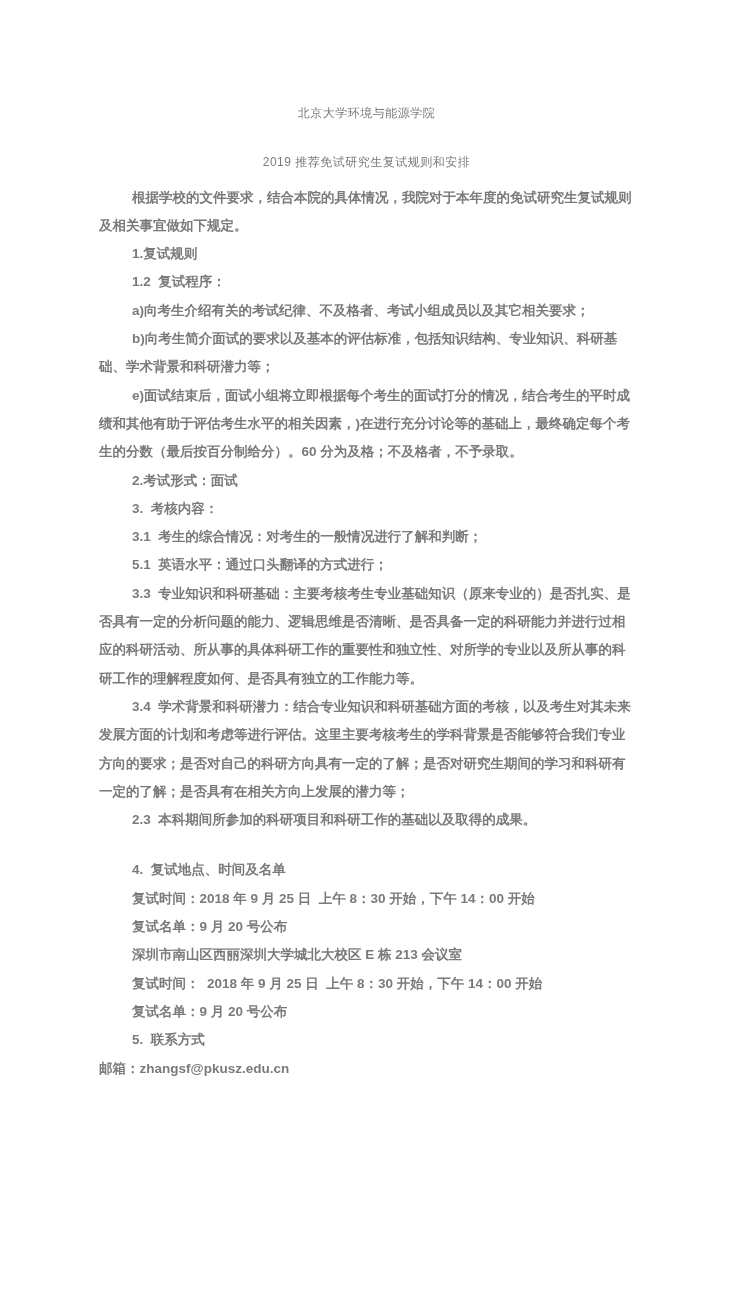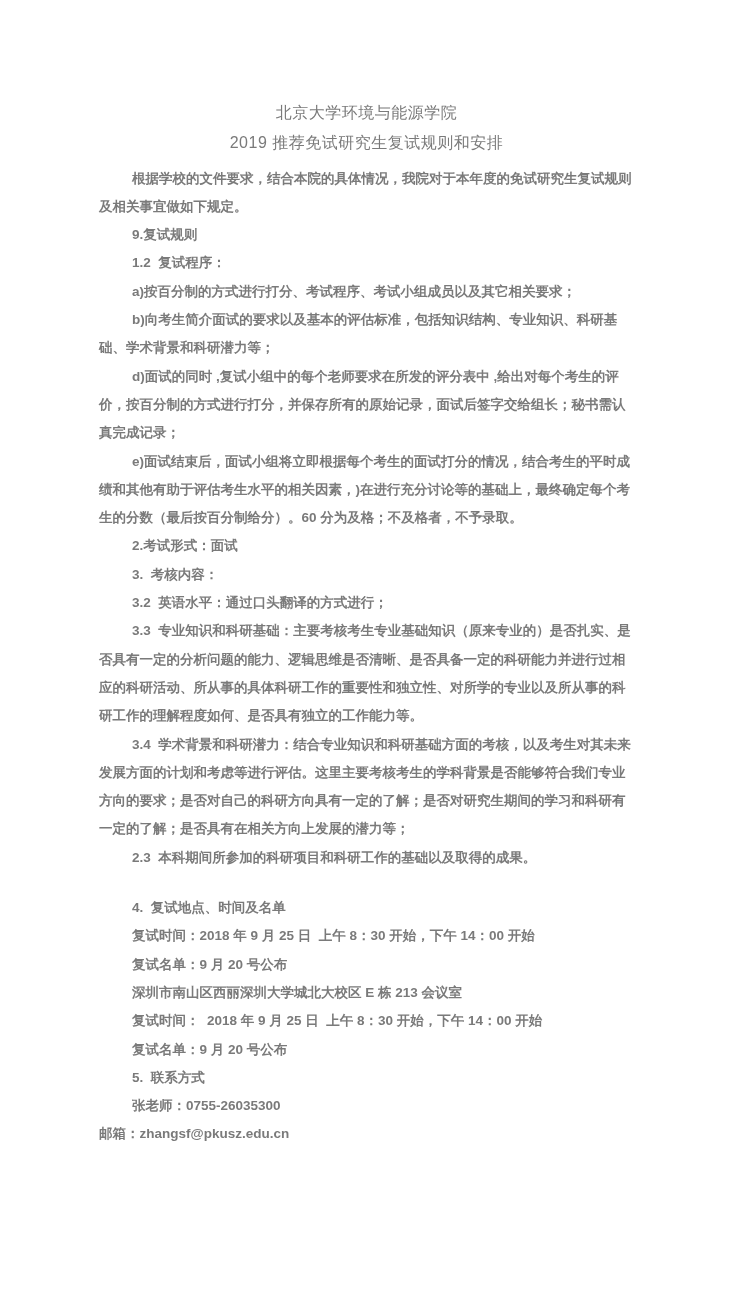--- a/index.html
+++ b/index.html
@@ -19,63 +19,62 @@
     margin: 0;
     background: var(--bg-color);
     color: var(--text-color);
     font-family: "Liberation Sans", "DejaVu Sans", sans-serif;
     font-size: 13.5px;
     line-height: 28.3px;
     padding: 99px 104px 30px 99px;
   }
   .doc-title,
   .doc-subtitle {
-    font-size: 16px;
+    font-size: 12px;
     font-weight: normal;
     text-align: center;
     margin: 0;
     line-height: 28.3px;
     letter-spacing: 0.5px;
   }
-  .doc-subtitle { margin-top: 2px; }
+  .doc-subtitle { margin-top: 21px; }
   .doc-body { margin-top: 7px; }
   .doc-body p {
     margin: 0;
     text-indent: 33px;
     white-space: pre-wrap;
     word-break: break-all;
     font-weight: bold;
   }
   .doc-body p.gap-above { margin-top: 22px; }
   .doc-body p.no-indent { text-indent: 0; }
 </style>
 </head>
 <body>
 
 <div class="page">
   <h1 class="doc-title">北京大学环境与能源学院</h1>
   <h2 class="doc-subtitle">2019 推荐免试研究生复试规则和安排</h2>
 
   <main class="doc-body">
     <p>根据学校的文件要求，结合本院的具体情况，我院对于本年度的免试研究生复试规则及相关事宜做如下规定。</p>
-    <p>9.复试规则</p>
+    <p>1.复试规则</p>
     <p>1.2  复试程序：</p>
-    <p>a)按百分制的方式进行打分、考试程序、考试小组成员以及其它相关要求；</p>
+    <p>a)向考生介绍有关的考试纪律、不及格者、考试小组成员以及其它相关要求；</p>
     <p>b)向考生简介面试的要求以及基本的评估标准，包括知识结构、专业知识、科研基础、学术背景和科研潜力等；</p>
-    <p>d)面试的同时 ,复试小组中的每个老师要求在所发的评分表中 ,给出对每个考生的评价，按百分制的方式进行打分，并保存所有的原始记录，面试后签字交给组长；秘书需认真完成记录；</p>
     <p>e)面试结束后，面试小组将立即根据每个考生的面试打分的情况，结合考生的平时成绩和其他有助于评估考生水平的相关因素，)在进行充分讨论等的基础上，最终确定每个考生的分数（最后按百分制给分）。60 分为及格；不及格者，不予录取。</p>
     <p>2.考试形式：面试</p>
     <p>3.  考核内容：</p>
-    <p>3.2  英语水平：通过口头翻译的方式进行；</p>
+    <p>3.1  考生的综合情况：对考生的一般情况进行了解和判断；</p>
+    <p>5.1  英语水平：通过口头翻译的方式进行；</p>
     <p>3.3  专业知识和科研基础：主要考核考生专业基础知识（原来专业的）是否扎实、是否具有一定的分析问题的能力、逻辑思维是否清晰、是否具备一定的科研能力并进行过相应的科研活动、所从事的具体科研工作的重要性和独立性、对所学的专业以及所从事的科研工作的理解程度如何、是否具有独立的工作能力等。</p>
     <p>3.4  学术背景和科研潜力：结合专业知识和科研基础方面的考核，以及考生对其未来发展方面的计划和考虑等进行评估。这里主要考核考生的学科背景是否能够符合我们专业方向的要求；是否对自己的科研方向具有一定的了解；是否对研究生期间的学习和科研有一定的了解；是否具有在相关方向上发展的潜力等；</p>
     <p>2.3  本科期间所参加的科研项目和科研工作的基础以及取得的成果。</p>
     <p class="gap-above">4.  复试地点、时间及名单</p>
     <p>复试时间：2018 年 9 月 25 日  上午 8：30 开始，下午 14：00 开始</p>
     <p>复试名单：9 月 20 号公布</p>
     <p>深圳市南山区西丽深圳大学城北大校区 E 栋 213 会议室</p>
     <p>复试时间：  2018 年 9 月 25 日  上午 8：30 开始，下午 14：00 开始</p>
     <p>复试名单：9 月 20 号公布</p>
     <p>5.  联系方式</p>
-    <p>张老师：0755-26035300</p>
     <p class="no-indent">邮箱：zhangsf@pkusz.edu.cn</p>
   </main>
 </div>
 
 </body></html>

